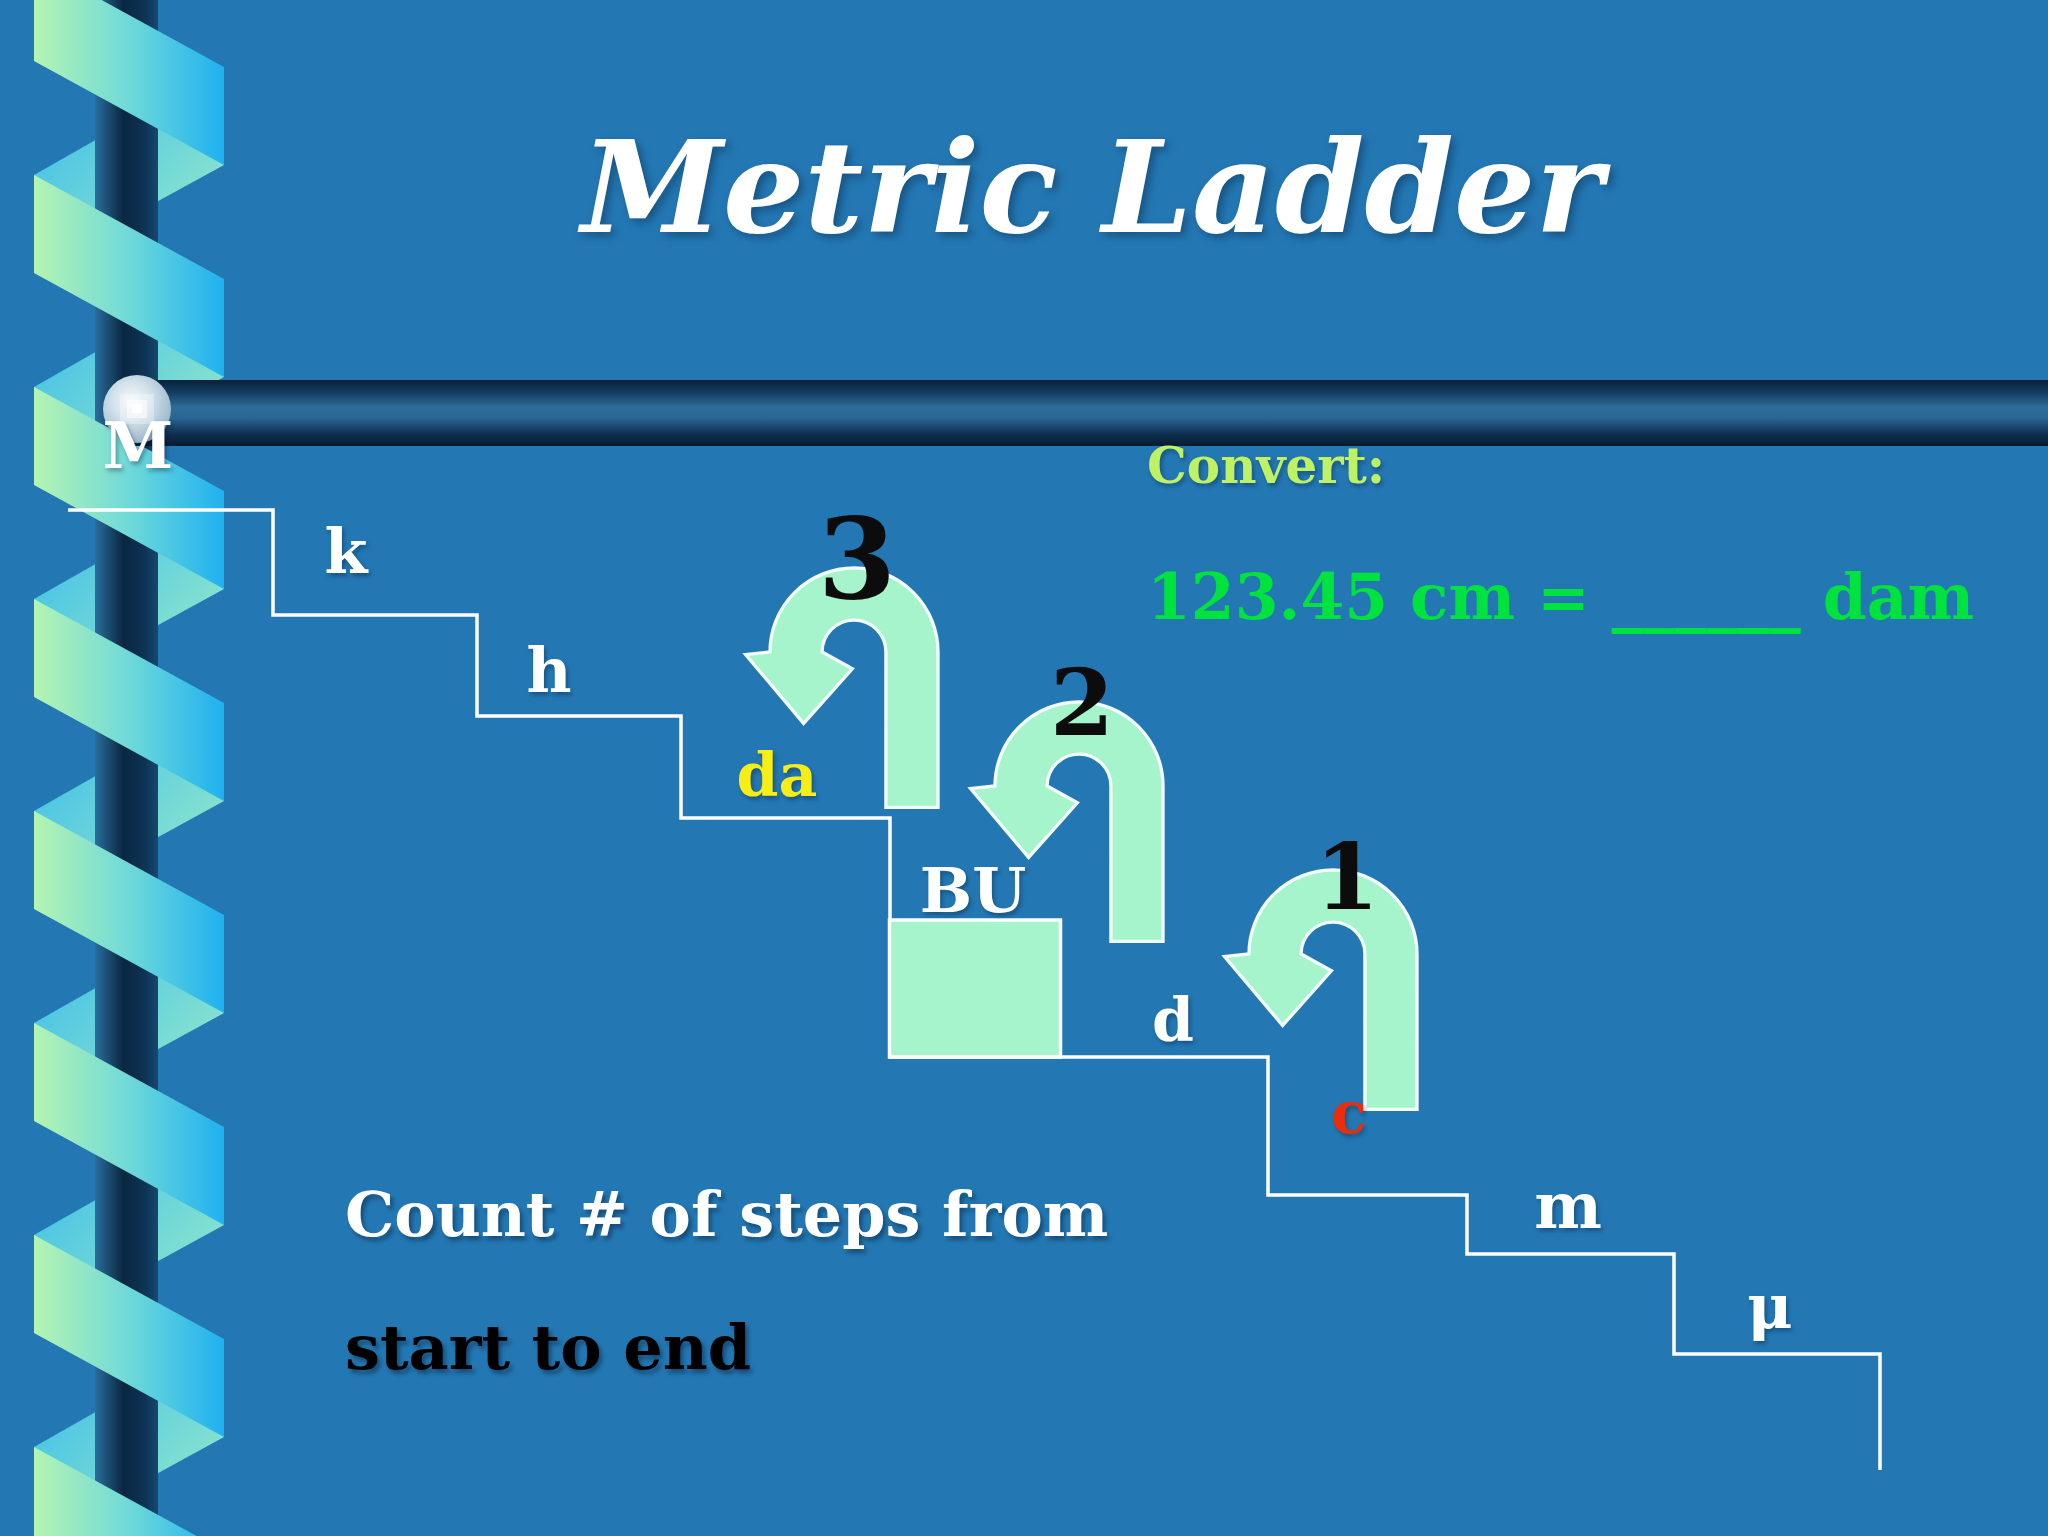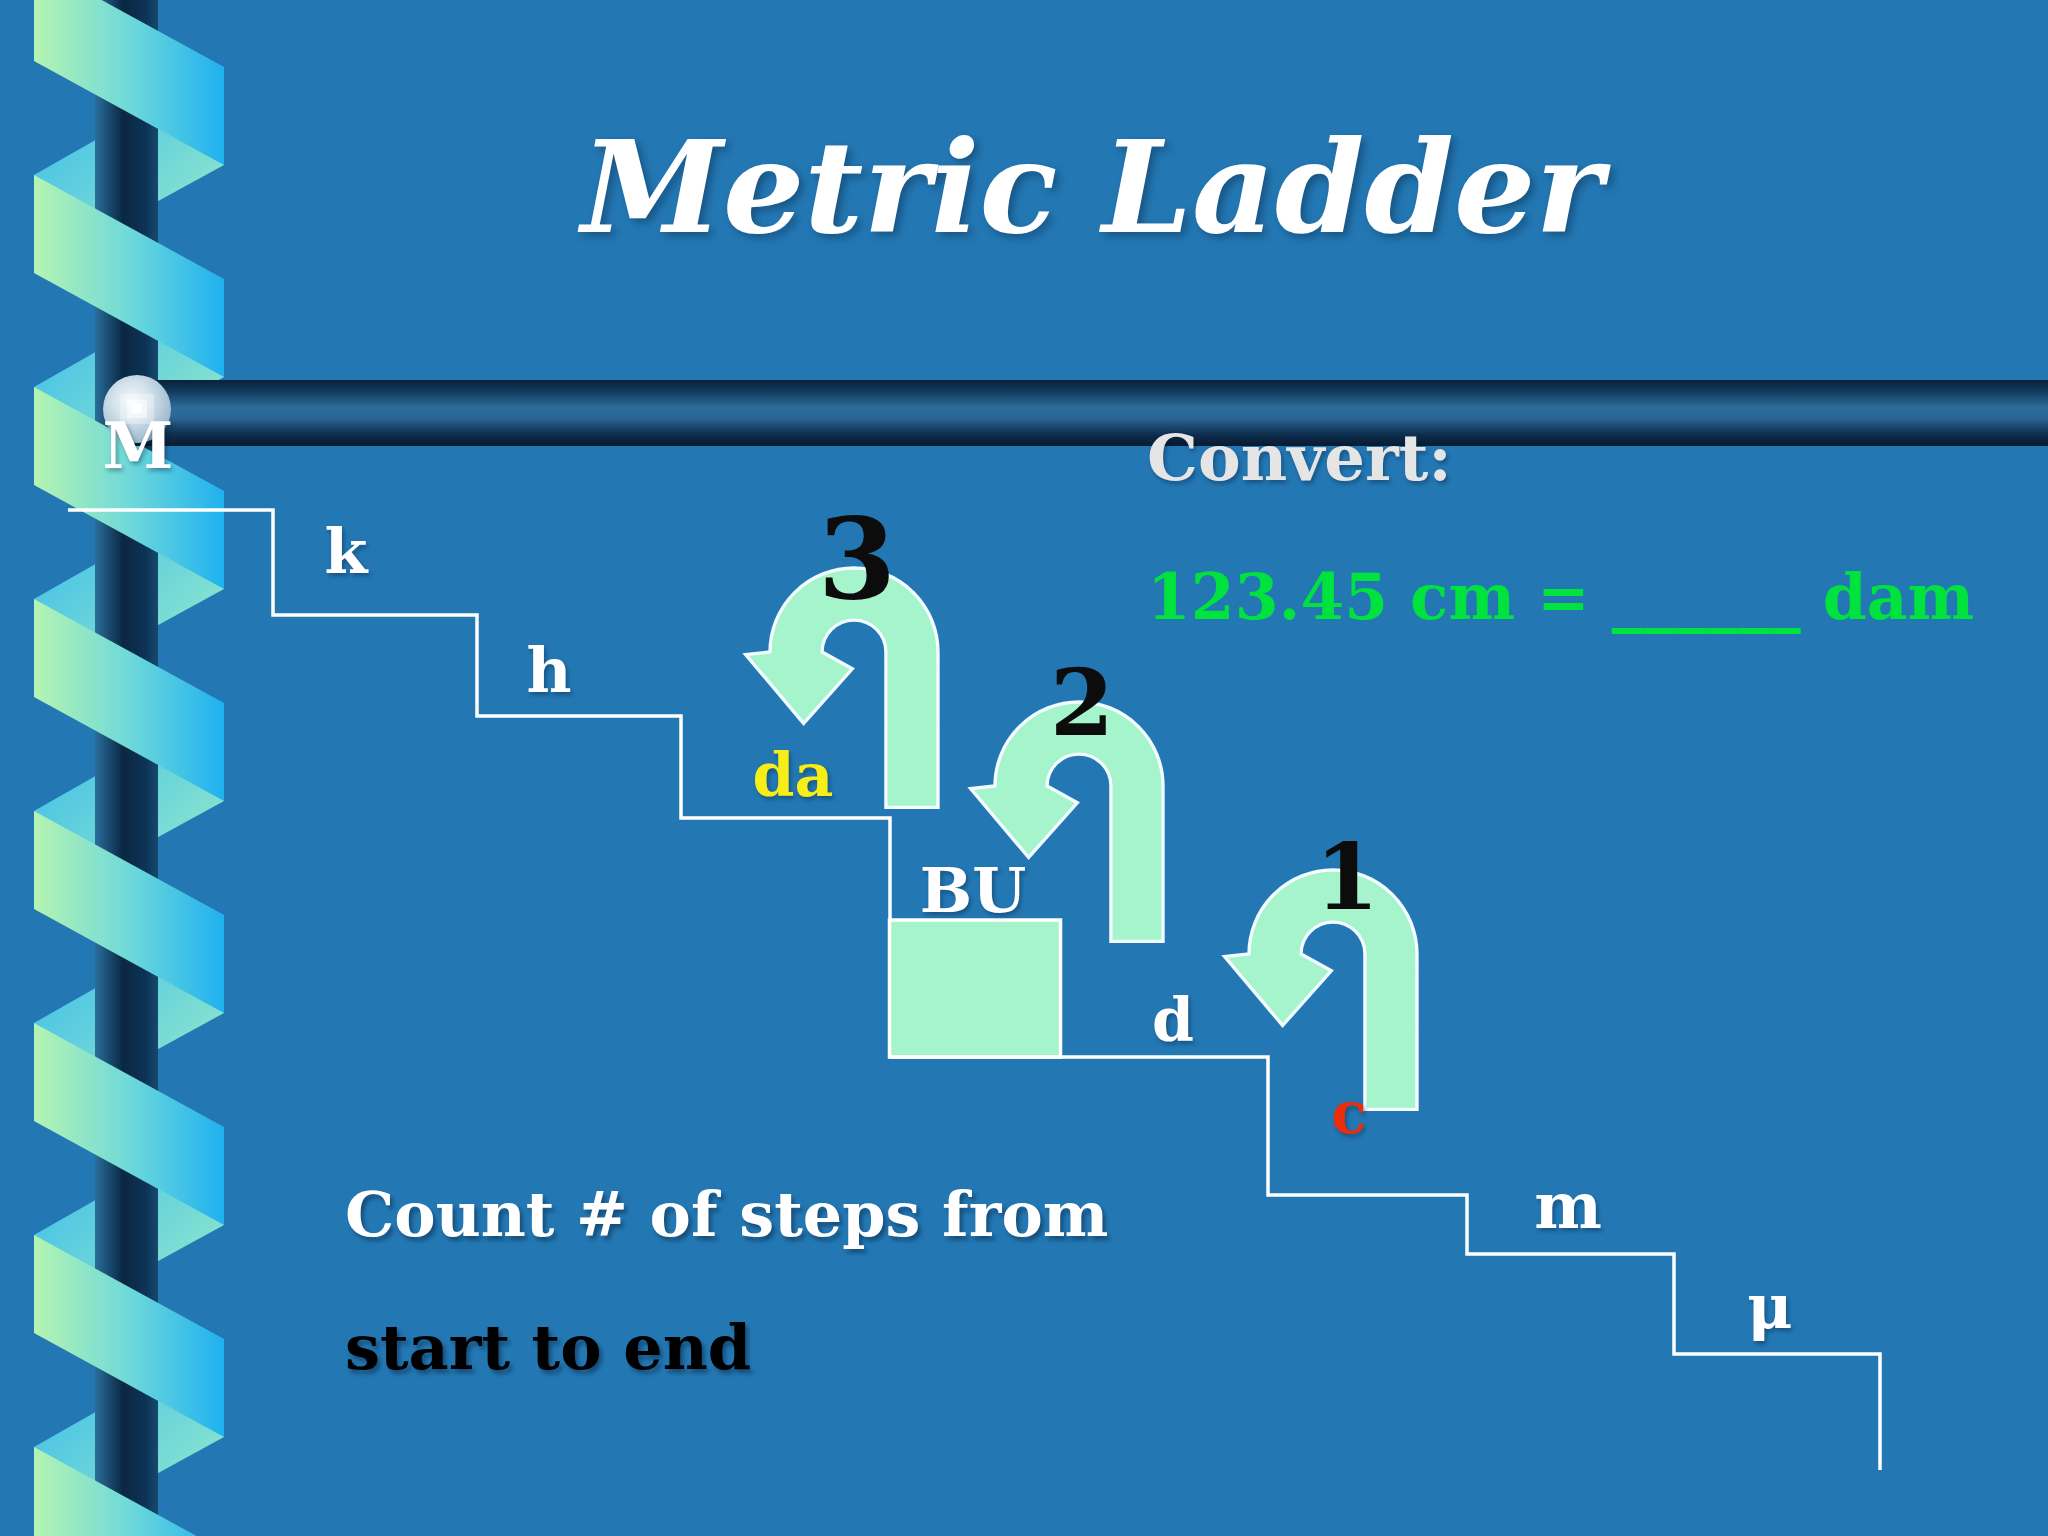--- a/index.html
+++ b/index.html
@@ -11,21 +11,21 @@
   #stage{position:absolute;left:0;top:0;width:2048px;height:1458px;}
   svg.layer{position:absolute;left:0;top:0;}
   .txt{position:absolute;line-height:1;white-space:nowrap;font-weight:bold;}
   .unit{transform:translateX(-50%);color:#ffffff;text-shadow:2px 3px 4px rgba(0,15,35,.35);}
   .stepnum{transform:translateX(-50%);color:#0c0c0c;}
   .title{
     left:242px;top:123px;width:1700px;text-align:center;
     font-size:128px;font-style:italic;color:#ffffff;
     text-shadow:4px 4px 8px rgba(0,15,35,.35);
   }
-  .convert-heading{left:1147px;top:426px;font-size:64px;color:#e5e5e5;text-shadow:2px 3px 4px rgba(0,15,35,.35);}
+  .convert-heading{left:1147px;top:441px;font-size:50px;color:#bef264;text-shadow:2px 3px 4px rgba(0,15,35,.35);}
   .equation{left:1147px;top:566px;font-size:63px;color:#00e23e;}
   .step-heading{left:345px;top:1111px;font-size:62px;color:#ffffff;text-shadow:3px 4px 4px rgba(0,15,35,.4);}
   .step-line1{left:345px;top:1184px;font-size:62px;color:#ffffff;text-shadow:3px 4px 4px rgba(0,15,35,.4);text-align:center;}
   .step-line2{left:345px;top:1317px;font-size:62px;color:#000000;text-shadow:3px 4px 4px rgba(0,15,35,.4);}
 </style>
 </head>
 <body>
 
 <div id="stage">
 
@@ -109,21 +109,21 @@
       <use href="#uturn" transform="translate(1079,786) scale(0.84)"></use>
       <use href="#uturn" transform="translate(1333,954) scale(0.84)"></use>
     </g>
   </svg>
 
   <div class="txt title">Metric Ladder</div>
 
   <div class="txt unit" style="left:138px;top:414px;font-size:64px;">M</div>
   <div class="txt unit" style="left:346px;top:521px;font-size:62px;">k</div>
   <div class="txt unit" style="left:549px;top:640px;font-size:62px;">h</div>
-  <div class="txt unit" style="left:777px;top:745px;font-size:60px;color:#f6ee16;margin-left:16px;">da</div>
+  <div class="txt unit" style="left:777px;top:745px;font-size:60px;color:#f6ee16;">da</div>
   <div class="txt unit" style="left:973px;top:860px;font-size:62px;">BU</div>
   <div class="txt unit" style="left:1173px;top:990px;font-size:60px;">d</div>
   <div class="txt unit" style="left:1349px;top:1084px;font-size:58px;color:#ea2e0c;">c</div>
   <div class="txt unit" style="left:1568px;top:1174px;font-size:64px;">m</div>
   <div class="txt unit" style="left:1770px;top:1276px;font-size:62px;">μ</div>
 
   <div class="txt stepnum" style="left:857px;top:503px;font-size:112px;">3</div>
   <div class="txt stepnum" style="left:1082px;top:657px;font-size:92px;">2</div>
   <div class="txt stepnum" style="left:1347px;top:831px;font-size:92px;">1</div>
 

